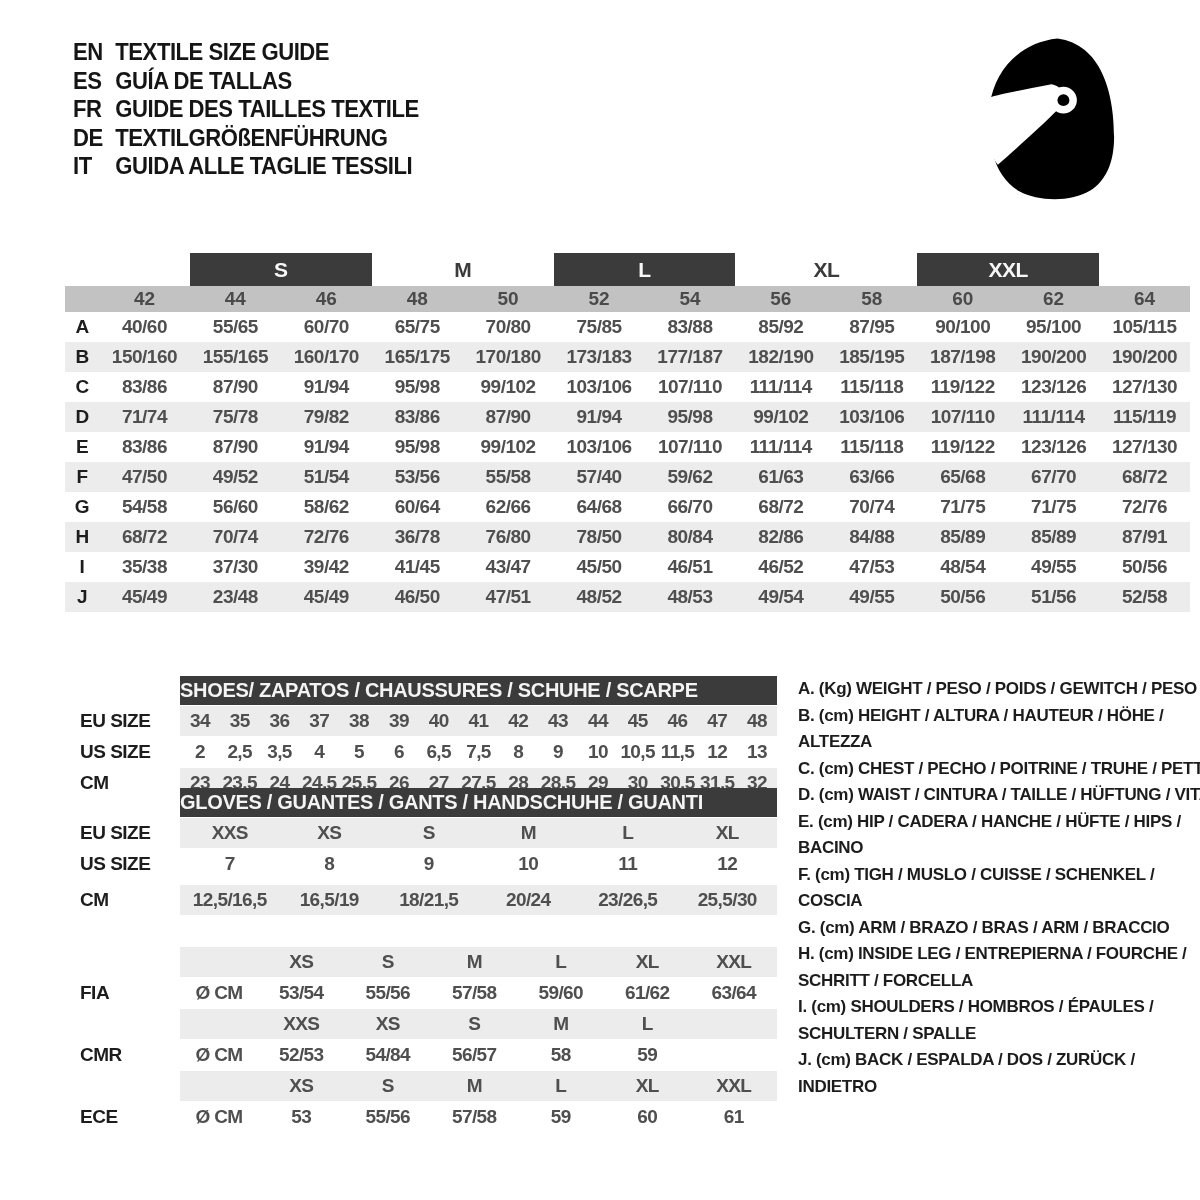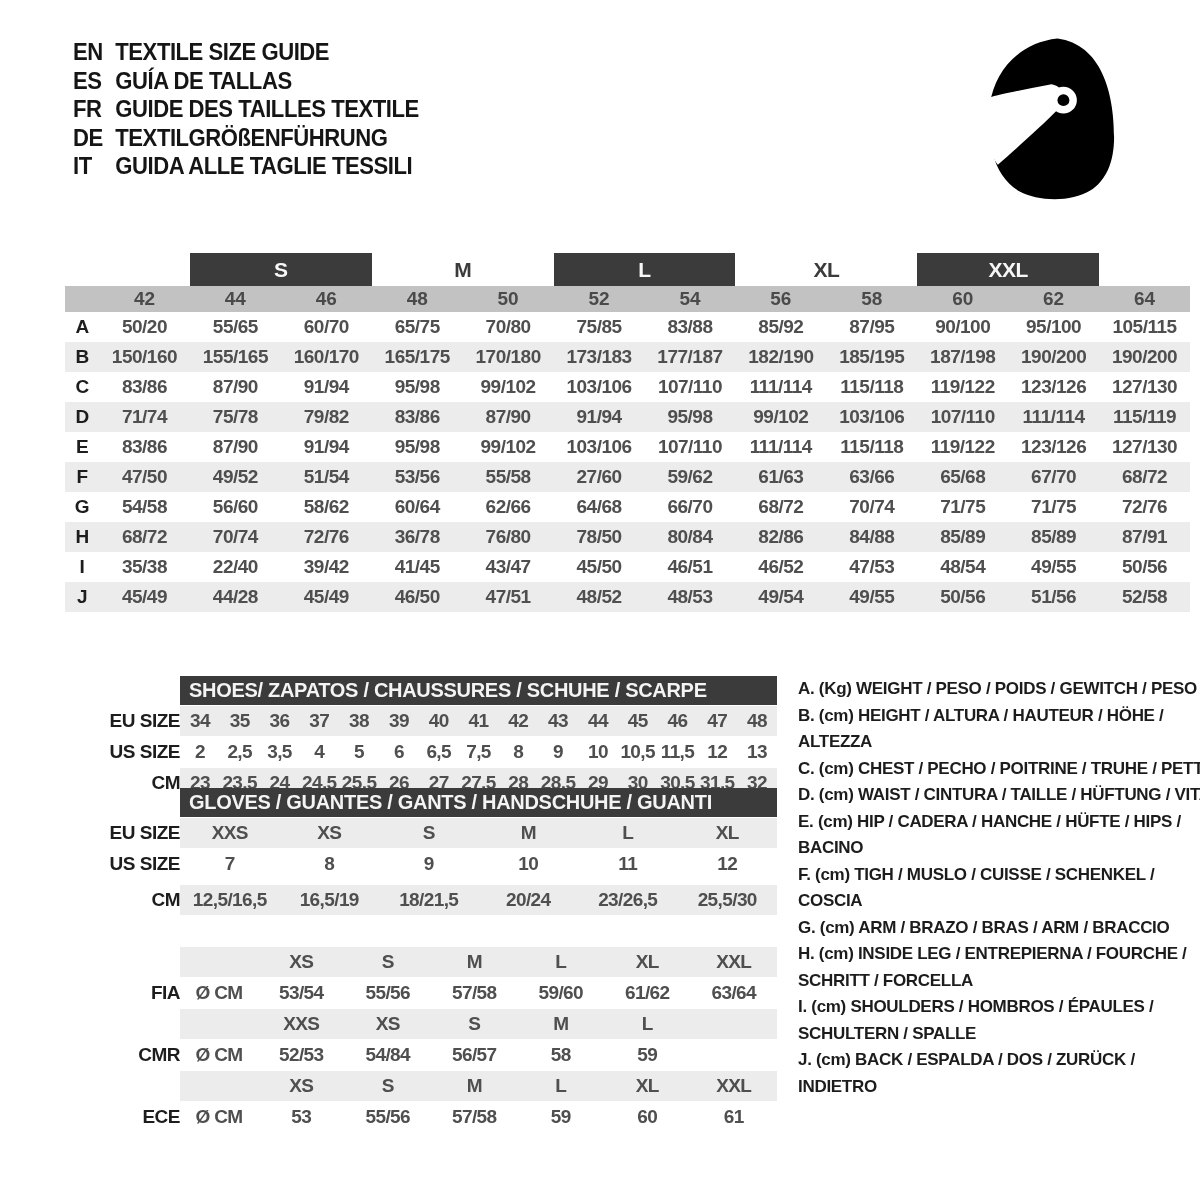--- a/index.html
+++ b/index.html
@@ -27,27 +27,27 @@
   .mt-row { height:30px; font-size:19px; letter-spacing:-0.5px; }
   .mt-row.stripe { background:#ececec; }
   .mt-label { color:#1d1d1d; text-align:center; }
 
   
   .section { position:absolute; left:65px; width:712px; color:#4f4f4f; }
   .sec-shoes  { top:676px; }
   .sec-gloves { top:788px; }
   .sec-helmet { top:946px; }
   .section-bar { margin-left:115px; height:29px; line-height:29px; background:#3b3b3b;
-    color:#f4f4f4; font-size:20px; padding-left:9px; letter-spacing:-0.3px; white-space:nowrap; }
+    color:#f4f4f4; font-size:20px; padding-left:0; letter-spacing:-0.3px; white-space:nowrap; }
   .srow { display:grid; align-items:center; text-align:center; height:30px;
     font-size:19px; letter-spacing:-0.6px; margin-top:1px; }
   .srow-15 { grid-template-columns:115px repeat(15,1fr); }
   .srow-6  { grid-template-columns:115px repeat(6,1fr); }
   .srow-hm { grid-template-columns:115px 78px repeat(6,1fr); }
-  .srow .lab { text-align:right; padding-left:15px; color:#1d1d1d; letter-spacing:-0.5px; }
+  .srow .lab { text-align:left; padding-left:15px; color:#1d1d1d; letter-spacing:-0.5px; }
   .cbg { background:#ececec; height:30px; line-height:30px; }
   .gap-top { margin-top:6px; }
 
   
   .legend { position:absolute; left:798px; top:676px; width:420px; color:#1c1c1c;
     font-size:17px; line-height:26.5px; letter-spacing:-0.3px; }
 </style>
 </head>
 <body>
 
@@ -102,21 +102,21 @@
         <div>54</div>
         <div>56</div>
         <div>58</div>
         <div>60</div>
         <div>62</div>
         <div>64</div>
       </div>
     <div id="mt-rows">
         <div class="grid12 mt-row">
           <div class="mt-label">A</div>
-          <div>50/20</div>
+          <div>40/60</div>
           <div>55/65</div>
           <div>60/70</div>
           <div>65/75</div>
           <div>70/80</div>
           <div>75/85</div>
           <div>83/88</div>
           <div>85/92</div>
           <div>87/95</div>
           <div>90/100</div>
           <div>95/100</div>
@@ -182,21 +182,21 @@
           <div>123/126</div>
           <div>127/130</div>
         </div>
         <div class="grid12 mt-row stripe">
           <div class="mt-label">F</div>
           <div>47/50</div>
           <div>49/52</div>
           <div>51/54</div>
           <div>53/56</div>
           <div>55/58</div>
-          <div>27/60</div>
+          <div>57/40</div>
           <div>59/62</div>
           <div>61/63</div>
           <div>63/66</div>
           <div>65/68</div>
           <div>67/70</div>
           <div>68/72</div>
         </div>
         <div class="grid12 mt-row">
           <div class="mt-label">G</div>
           <div>54/58</div>
@@ -223,36 +223,36 @@
           <div>80/84</div>
           <div>82/86</div>
           <div>84/88</div>
           <div>85/89</div>
           <div>85/89</div>
           <div>87/91</div>
         </div>
         <div class="grid12 mt-row">
           <div class="mt-label">I</div>
           <div>35/38</div>
-          <div>22/40</div>
+          <div>37/30</div>
           <div>39/42</div>
           <div>41/45</div>
           <div>43/47</div>
           <div>45/50</div>
           <div>46/51</div>
           <div>46/52</div>
           <div>47/53</div>
           <div>48/54</div>
           <div>49/55</div>
           <div>50/56</div>
         </div>
         <div class="grid12 mt-row stripe">
           <div class="mt-label">J</div>
           <div>45/49</div>
-          <div>44/28</div>
+          <div>23/48</div>
           <div>45/49</div>
           <div>46/50</div>
           <div>47/51</div>
           <div>48/52</div>
           <div>48/53</div>
           <div>49/54</div>
           <div>49/55</div>
           <div>50/56</div>
           <div>51/56</div>
           <div>52/58</div>

